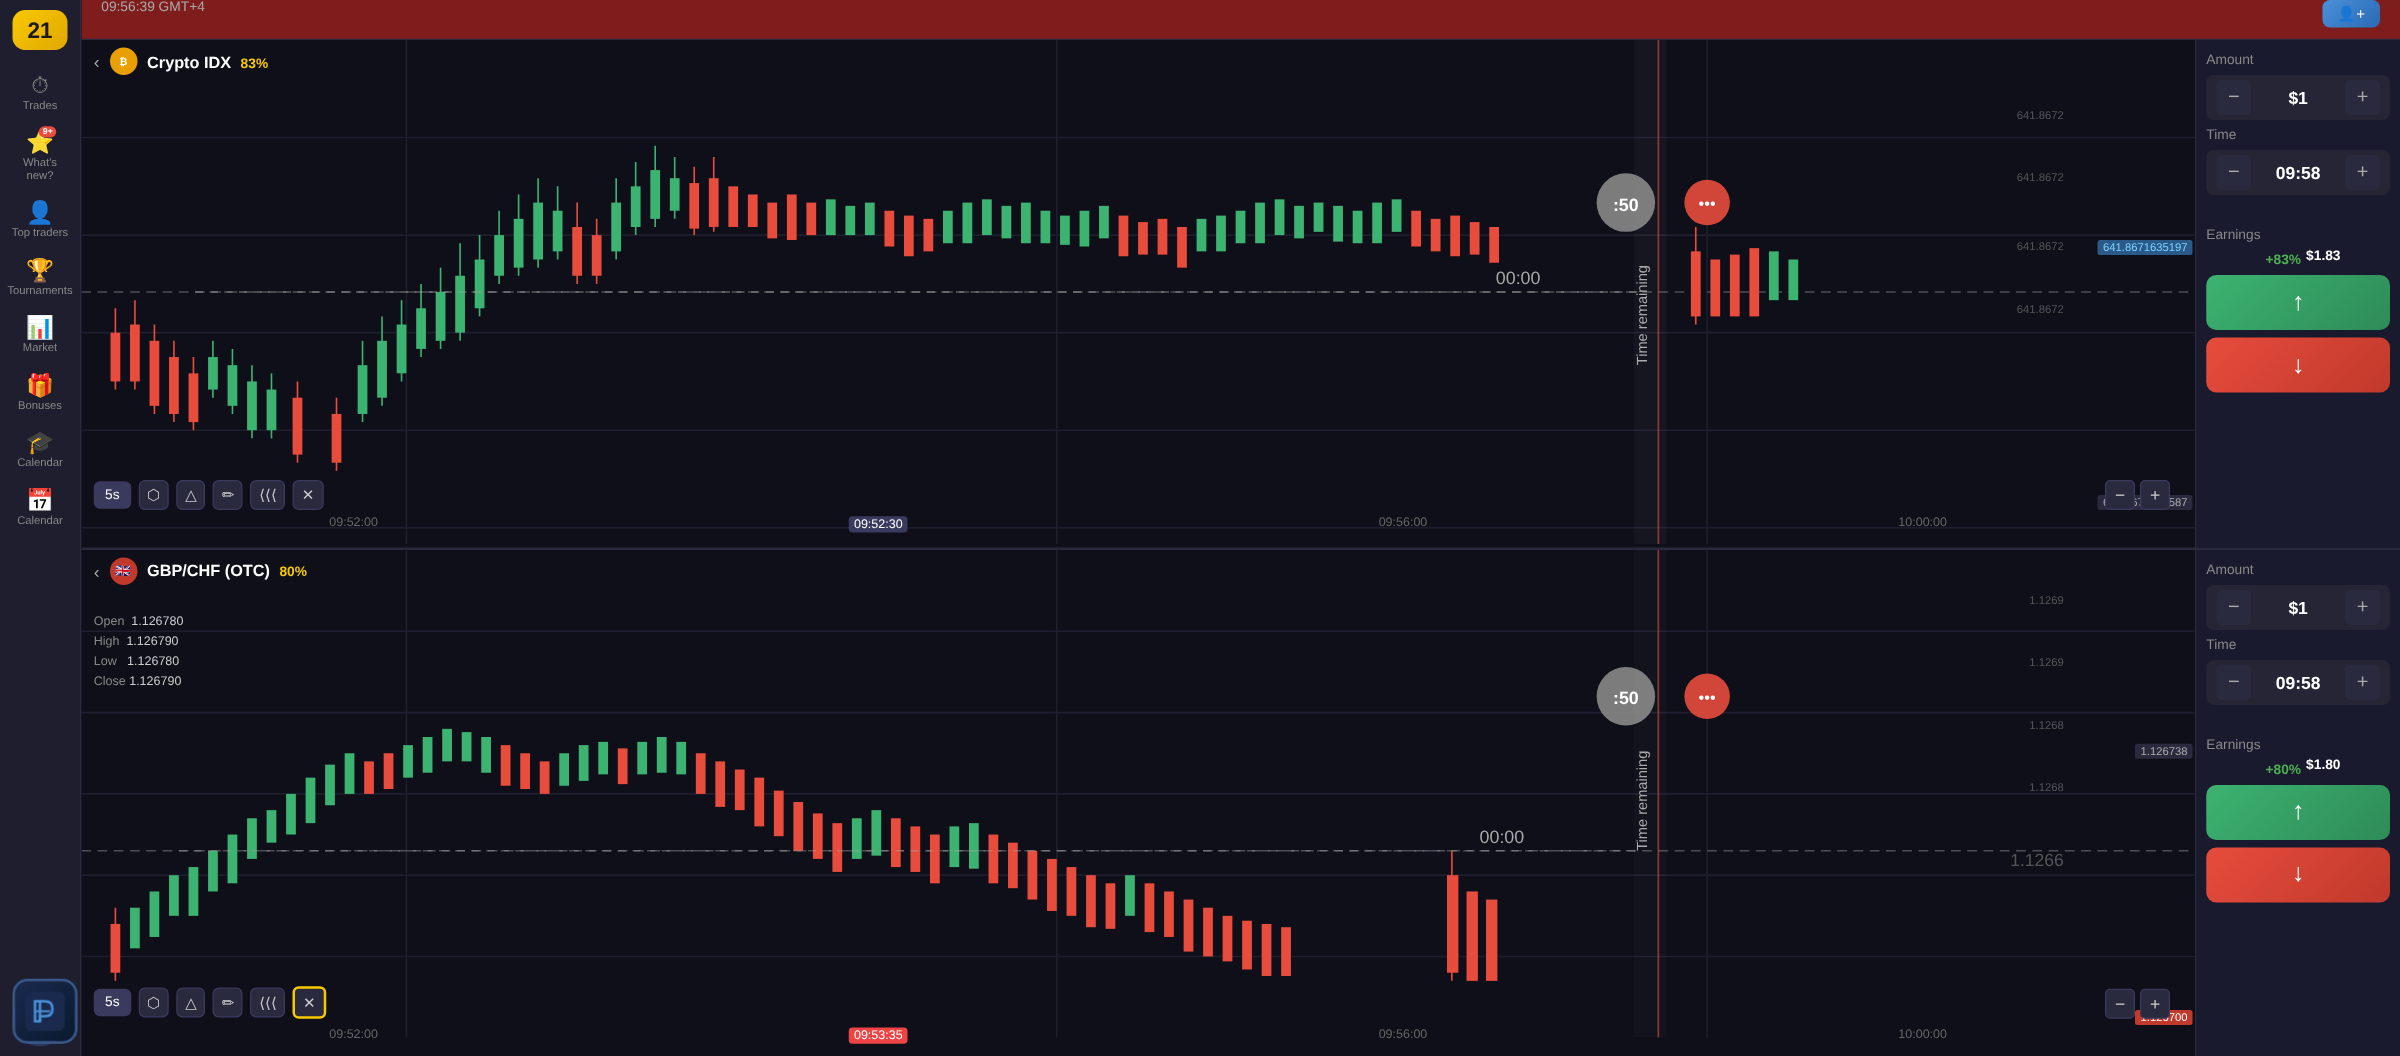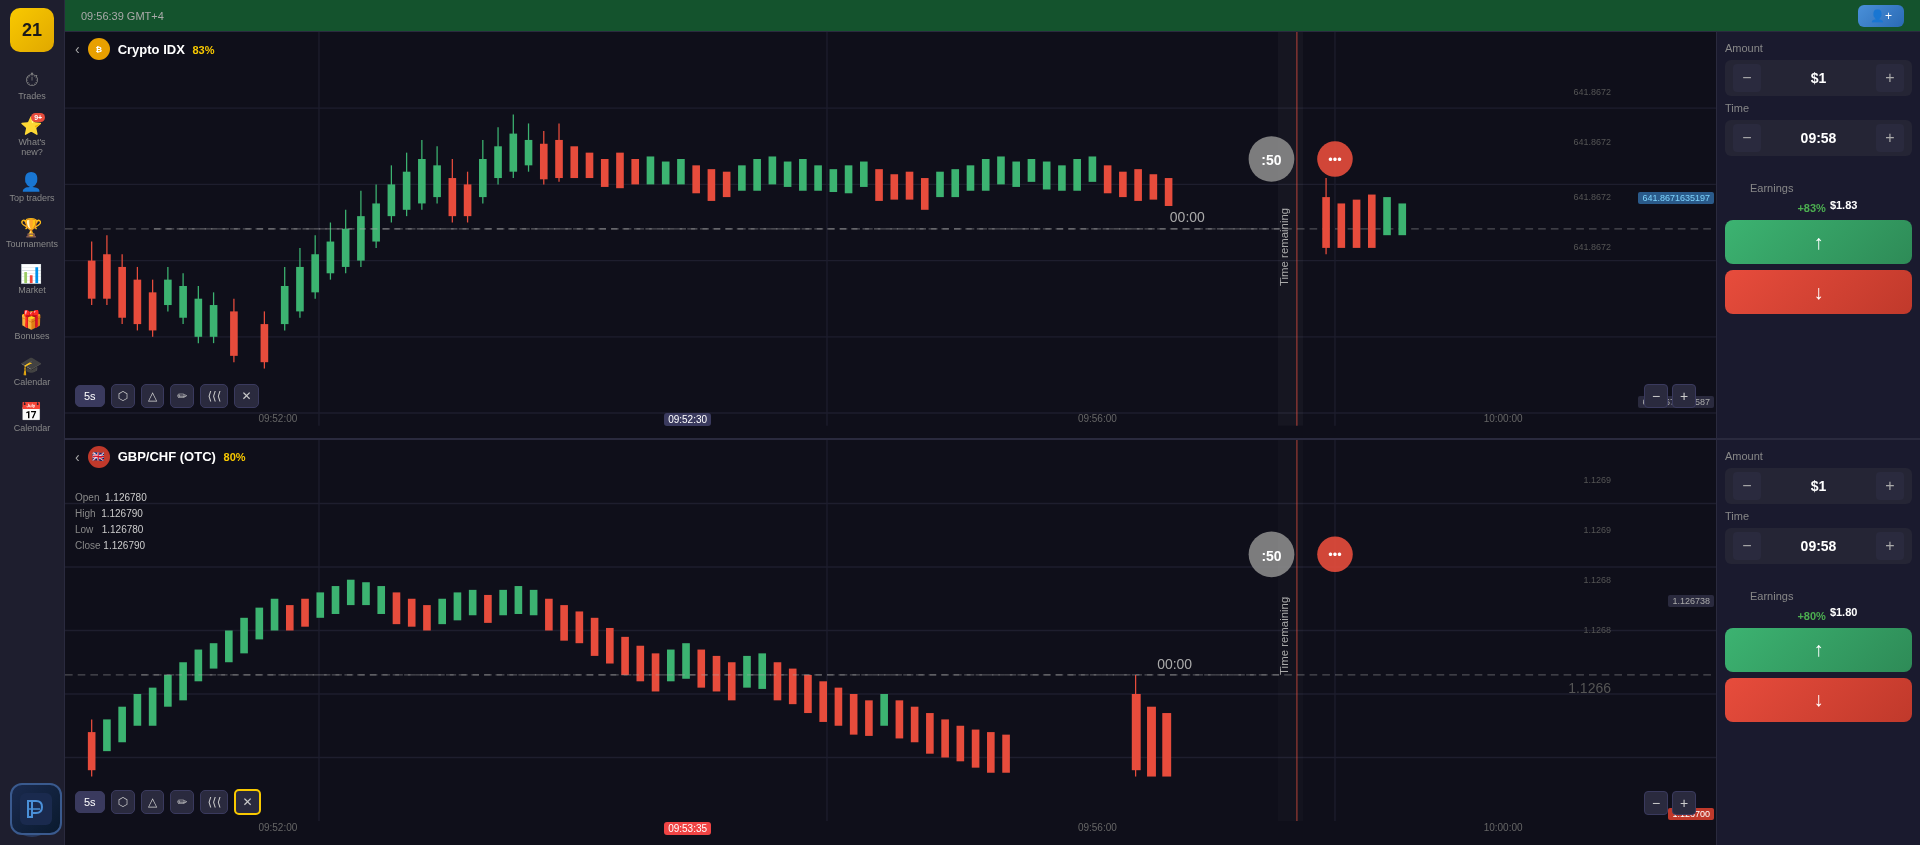--- a/index.html
+++ b/index.html
@@ -20,21 +20,21 @@
       display: flex;
       flex-direction: column;
       align-items: center;
       padding: 8px 0;
       border-right: 1px solid #2a2a3e;
       z-index: 10;
       flex-shrink: 0;
     }
     .sidebar-logo {
       width: 44px;
-      height: 44px;
+      height: 32px;
       border-radius: 10px;
       background: linear-gradient(135deg, #f9c900, #e0a800);
       display: flex;
       align-items: center;
       justify-content: center;
       font-weight: 900;
       font-size: 18px;
       color: #1a1a1a;
       margin-bottom: 12px;
     }
@@ -92,23 +92,22 @@
       flex: 1;
       display: flex;
       flex-direction: column;
       background: #161622;
       overflow: hidden;
     }
 
     
     .topbar {
       height: 32px;
-      background: #14532d;
-      display: flex;
-      align-items: center;
+      background: #7f1d1d;
+      display: flex;
       padding: 0 16px;
       font-size: 11px;
       color: #aaa;
       border-bottom: 1px solid #2a2a3e;
       flex-shrink: 0;
     }
 
     
     .charts-area {
       flex: 1;
@@ -224,21 +223,21 @@
       left: 10px;
       font-size: 10px;
       color: #888;
       line-height: 1.6;
       z-index: 5;
     }
     .ohlc-info span { color: #ccc; }
 
     
     .right-panel {
-      width: 204px;
+      width: 164px;
       background: #1a1a2e;
       display: flex;
       flex-direction: column;
       padding: 10px 8px;
       border-left: 1px solid #2a2a3e;
       gap: 6px;
     }
     .amount-row {
       display: flex;
       align-items: center;
@@ -273,21 +272,21 @@
       background: #252535;
       border-radius: 6px;
       padding: 4px 8px;
     }
     .earnings-row {
       display: flex;
       gap: 4px;
       font-size: 11px;
       align-items: center;
     }
-    .earnings-label { color: #888; margin-left: 25px; }
+    .earnings-label { color: #888; }
     .earnings-pct { color: #4caf50; font-weight: bold; margin-top: 40px; }
     .earnings-val { color: #fff; font-weight: bold; margin-top: 33px; }
     .trade-btn-up {
       width: 100%;
       height: 44px;
       background: linear-gradient(135deg, #3cb371, #2e8b57);
       border: none;
       border-radius: 8px;
       color: #fff;
       font-size: 20px;

